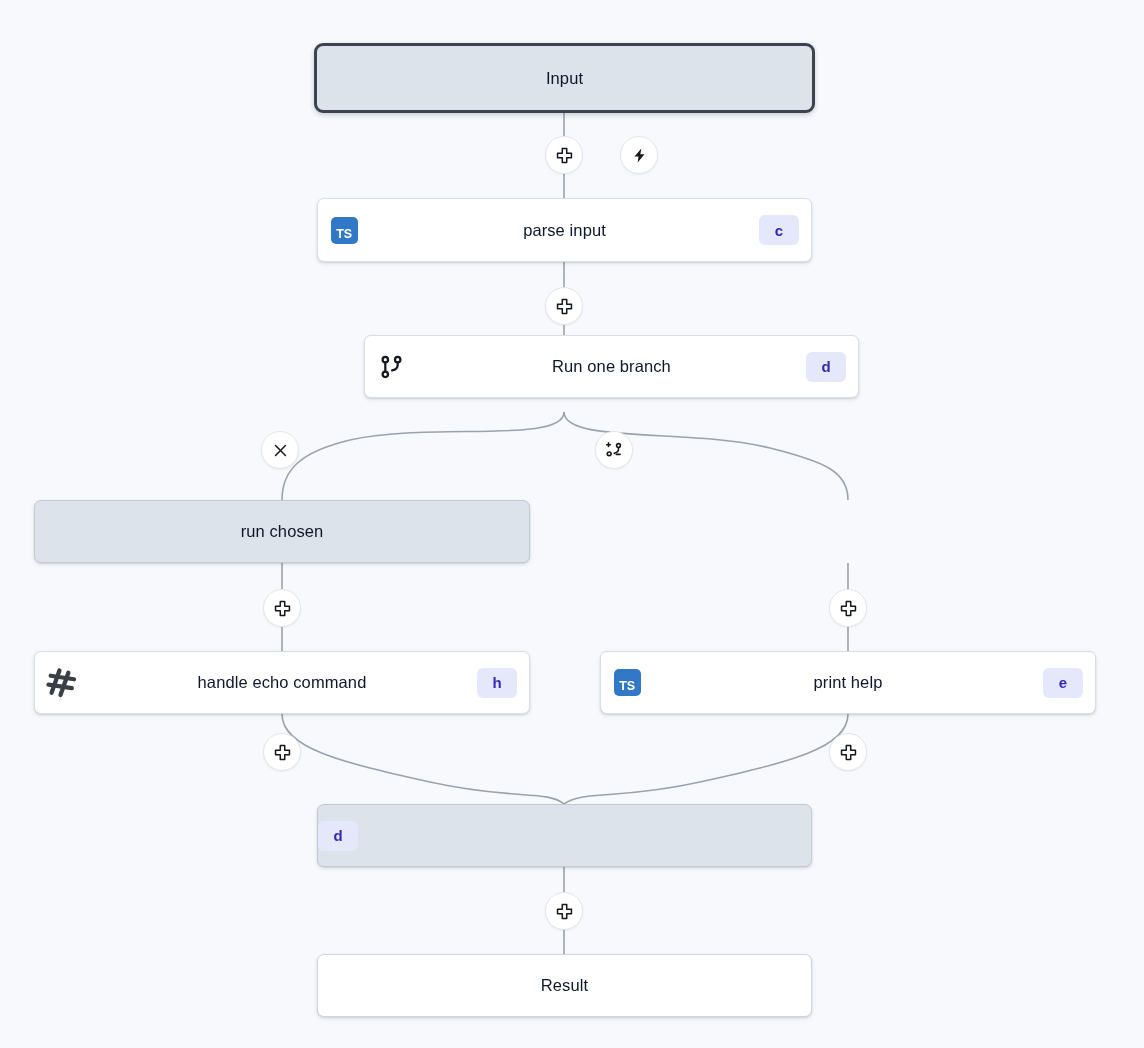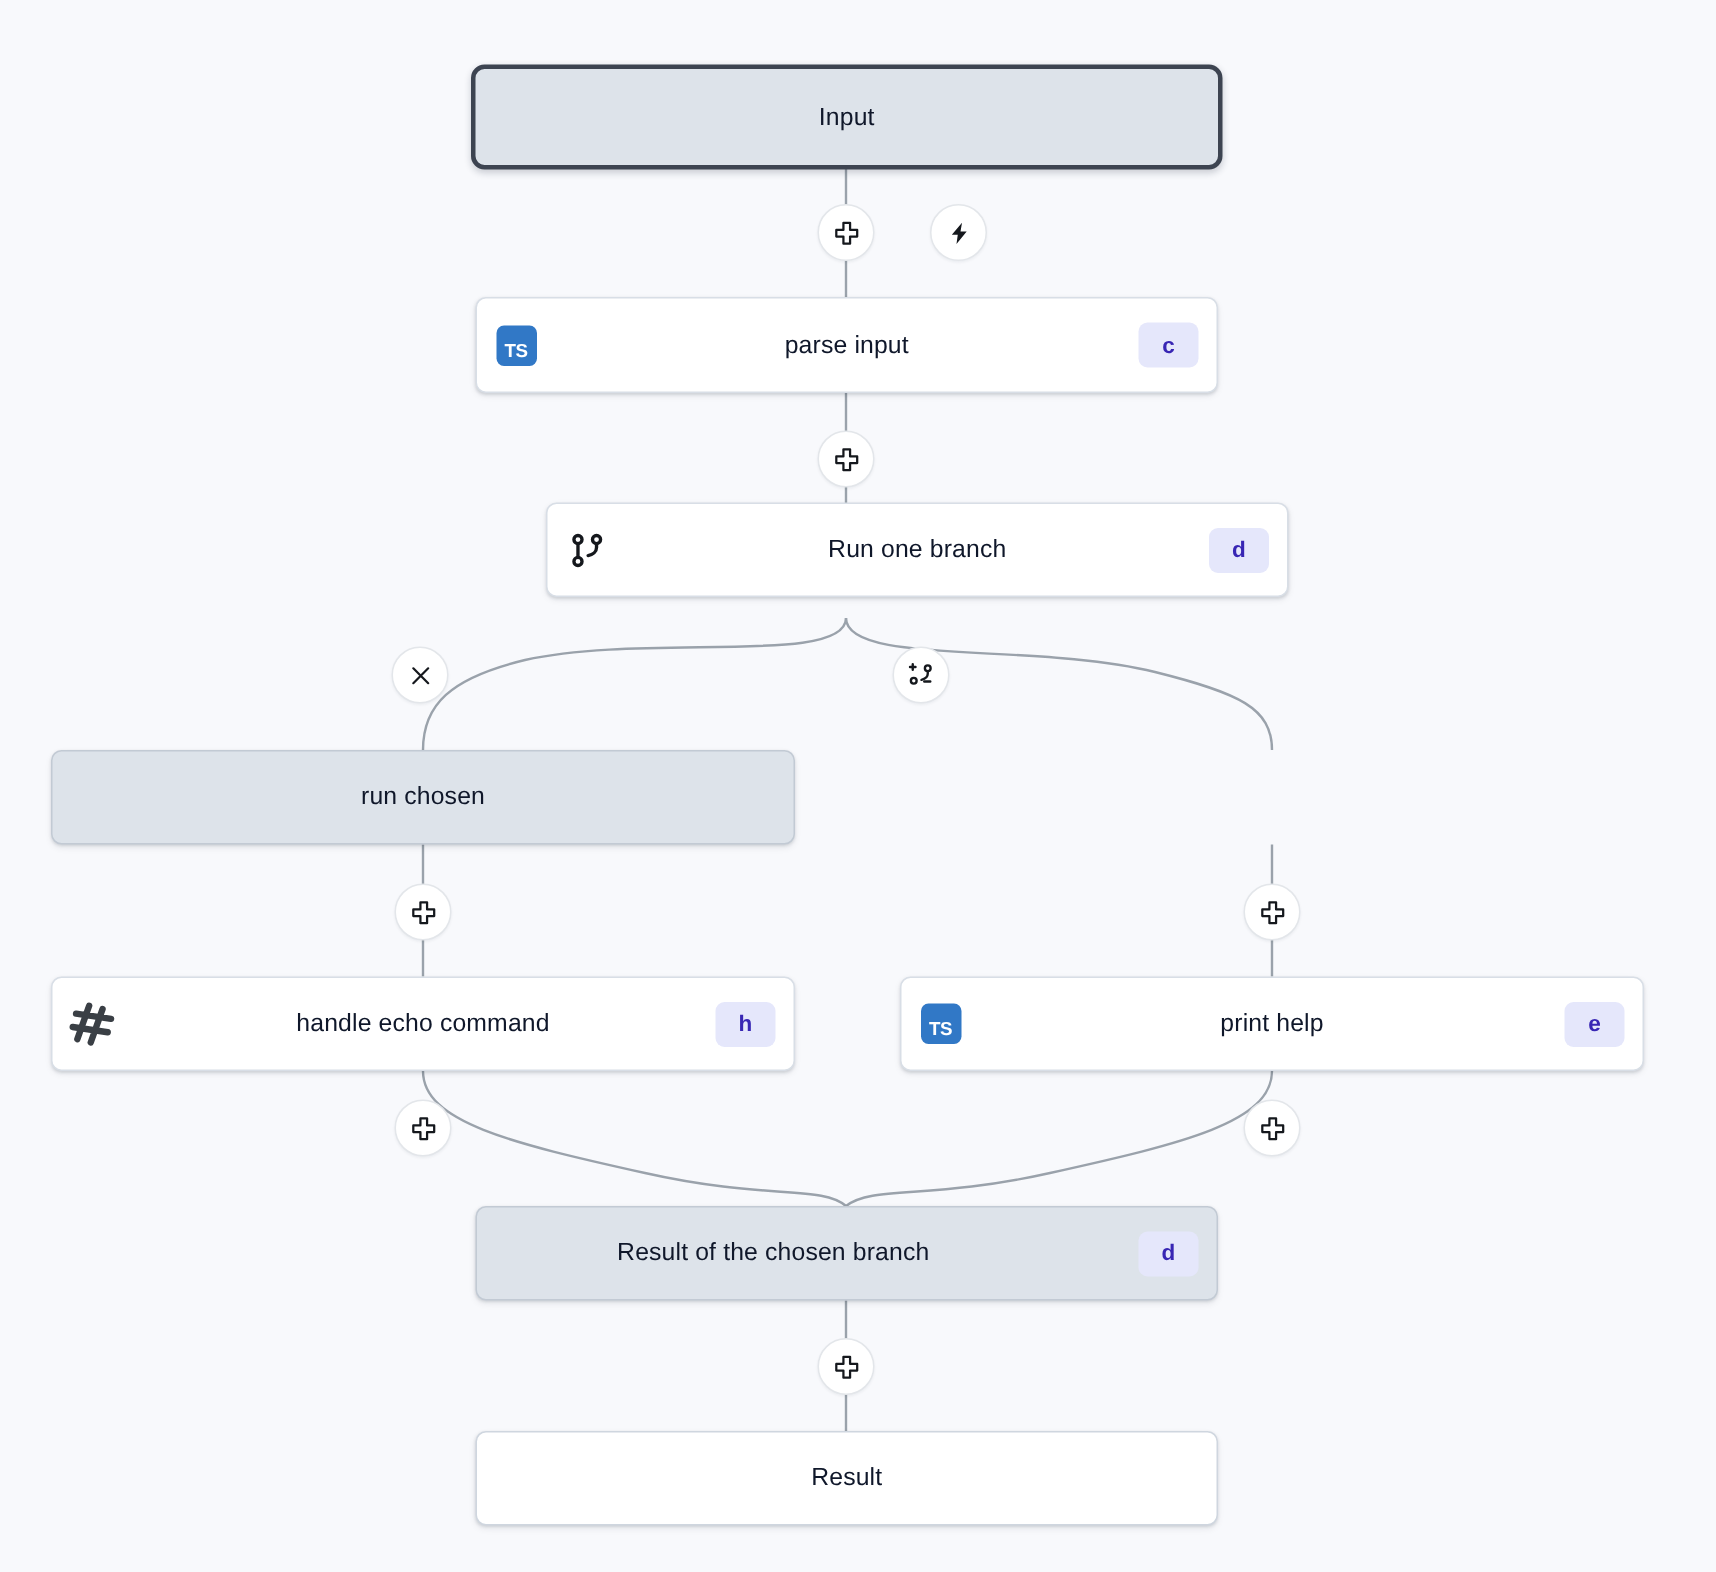--- a/index.html
+++ b/index.html
@@ -263,21 +263,20 @@
     </svg>
   </div>
 
   <div class="handle" style="left:829px; top:733px;">
     <svg width="19" height="19" viewBox="0 0 24 24">
       <path d="M9.2 3.2h5.6v5.99h5.99v5.62H14.8V20.8H9.2v-5.99H3.2V9.19H9.2z" fill="#ffffff" stroke="#15181d" stroke-width="1.9" stroke-linejoin="round"></path>
     </svg>
   </div>
 
   <div class="node node-io" style="left:317px; top:804px; width:495px; height:63px;">
-    <span class="node-label shift-left">Result of the chosen branch</span>
     <span class="key-badge">d</span>
   </div>
 
   <div class="handle" style="left:545px; top:892px;">
     <svg width="19" height="19" viewBox="0 0 24 24">
       <path d="M9.2 3.2h5.6v5.99h5.99v5.62H14.8V20.8H9.2v-5.99H3.2V9.19H9.2z" fill="#ffffff" stroke="#15181d" stroke-width="1.9" stroke-linejoin="round"></path>
     </svg>
   </div>
 
   <div class="node node-result" style="left:317px; top:954px; width:495px; height:63px;">

